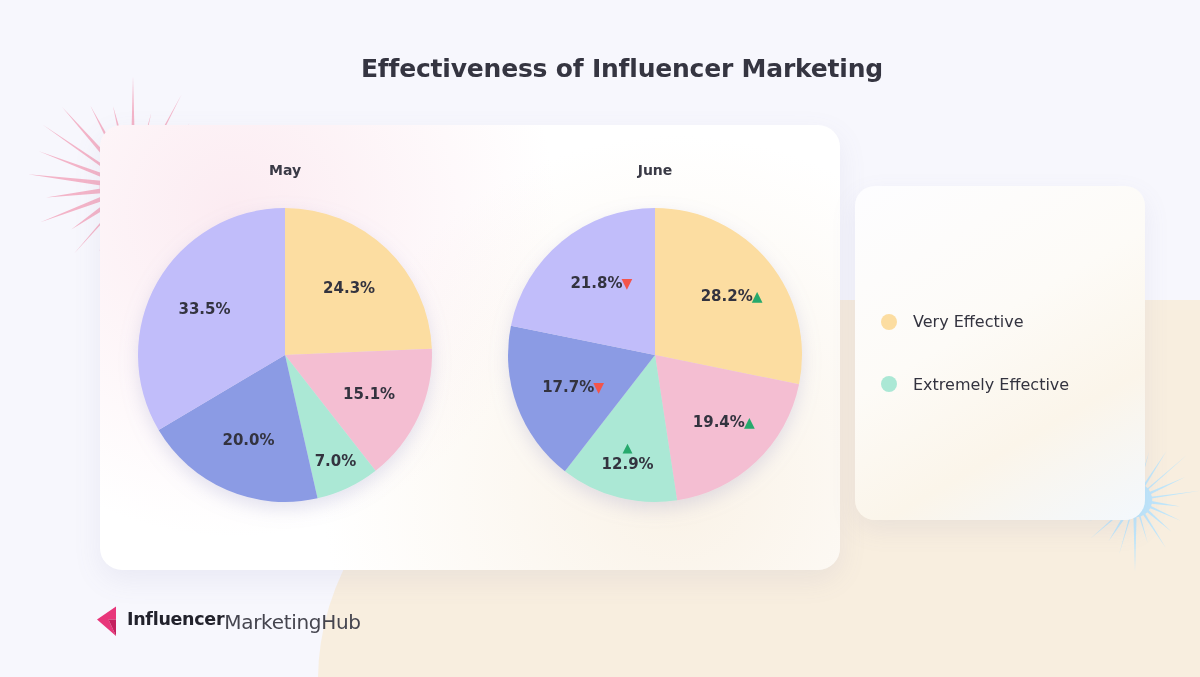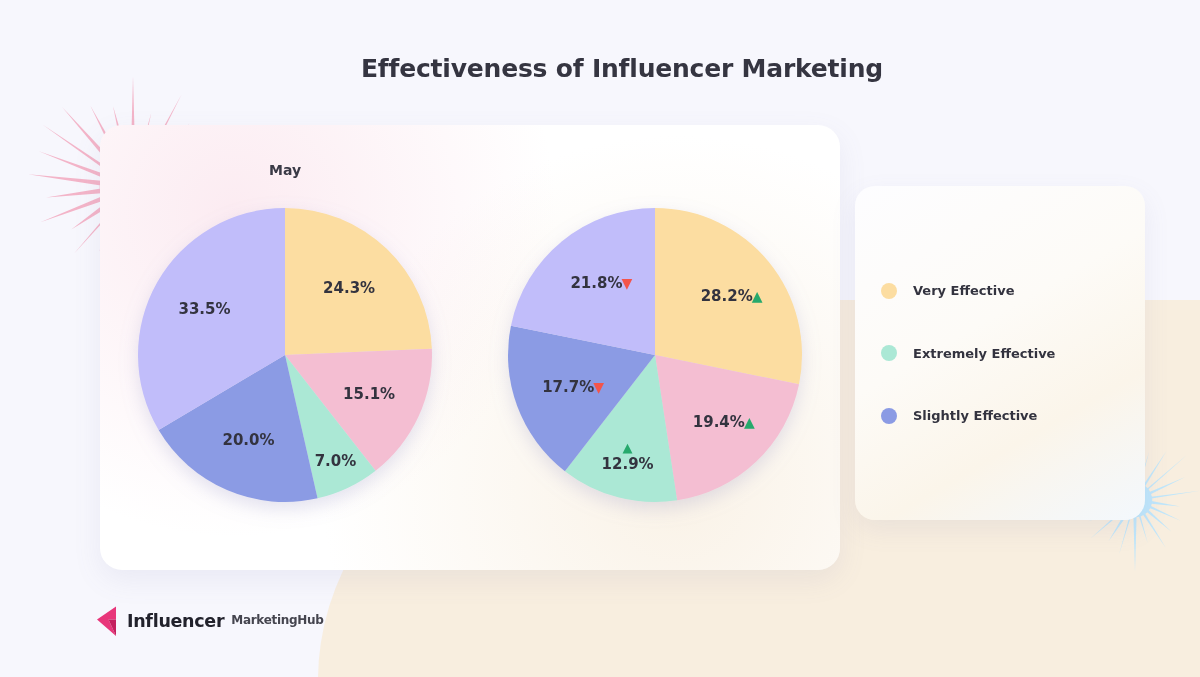--- a/index.html
+++ b/index.html
@@ -162,24 +162,23 @@
     height: 62.5px;
   }
   .legend-dot {
     width: 16px;
     height: 16px;
     border-radius: 50%;
     flex: 0 0 auto;
     margin-right: 16px;
   }
   .legend-label {
-    font-size: 13px;
+    font-size: 16px;
     color: #33333f;
     white-space: nowrap;
-    font-weight: bold;
   }
 
   
   .logo {
     position: absolute;
     left: 95px;
     top: 600px;
     z-index: 7;
     display: flex;
     align-items: center;
@@ -191,26 +190,25 @@
     line-height: 1.02;
   }
   .logo-line1 {
     font-size: 17.5px;
     font-weight: bold;
     color: #22222c;
     letter-spacing: -0.3px;
     margin-left: -4px;
   }
   .logo-line2 {
-    font-size: 12px;
+    font-size: 20px;
     color: #45454f;
     letter-spacing: -0.3px;
     margin-top: 1px;
-    margin-left: 7px;
-    font-weight: bold;
+    margin-left: 0;
   }
 </style>
 </head>
 <body>
 
 <div class="bg-layer">
   <div class="beige-blob2"></div>
   <div class="beige-blob"></div>
   <div class="purple-blob"></div>
 
@@ -298,20 +296,21 @@
             <text class="slice-label" x="219.1" y="93.1" text-anchor="middle">24.3%</text>
             <text class="slice-label" x="239.1" y="198.8" text-anchor="middle">15.1%</text>
             <text class="slice-label" x="205.5" y="266.2" text-anchor="middle">7.0%</text>
             <text class="slice-label" x="118.5" y="245.1" text-anchor="middle">20.0%</text>
             <text class="slice-label" x="74.5" y="114.2" text-anchor="middle">33.5%</text>
           </svg>
       </div>
     </div>
 
     <div class="panel">
+      <div class="panel-title">June</div>
       <div class="pie-wrap">
         <svg width="310" height="310" viewBox="0 0 310 310" id="pie-1">
             <defs>
               <filter id="pshadow1" x="-30%" y="-30%" width="160%" height="160%">
                 <feDropShadow dx="0" dy="7" stdDeviation="9" flood-color="#9a9ac8" flood-opacity="0.28"></feDropShadow>
               </filter>
             </defs>
             <g filter="url(#pshadow1)">
               <path d="M155,155 L155.00,8.00 A147,147 0 0 1 299.04,184.36 Z" fill="#fcdda1"></path>
               <path d="M155,155 L299.04,184.36 A147,147 0 0 1 177.08,300.33 Z" fill="#f4bed2"></path>
@@ -342,24 +341,20 @@
     <span class="legend-dot" style="background:#fcdda1"></span>
     <span class="legend-label">Very Effective</span>
   </div>
 
 
   <div class="legend-item">
     <span class="legend-dot" style="background:#abe8d5"></span>
     <span class="legend-label">Extremely Effective</span>
   </div>
 
-  <div class="legend-item">
-    <span class="legend-dot" style="background:#8b9be4"></span>
-    <span class="legend-label">Slightly Effective</span>
-  </div>
 
 
 </div>
 
 <div class="logo">
   <span class="logo-mark">
     <svg width="34" height="36" viewBox="0 0 34 36">
       <path d="M2 16.5 L21 3.5 L21 16.5 L13.5 16.5 L21 33 Z" fill="#e8367a"></path>
       <path d="M21 16.5 L13.5 16.5 L21 33 Z" fill="#c41f5e"></path>
     </svg>

